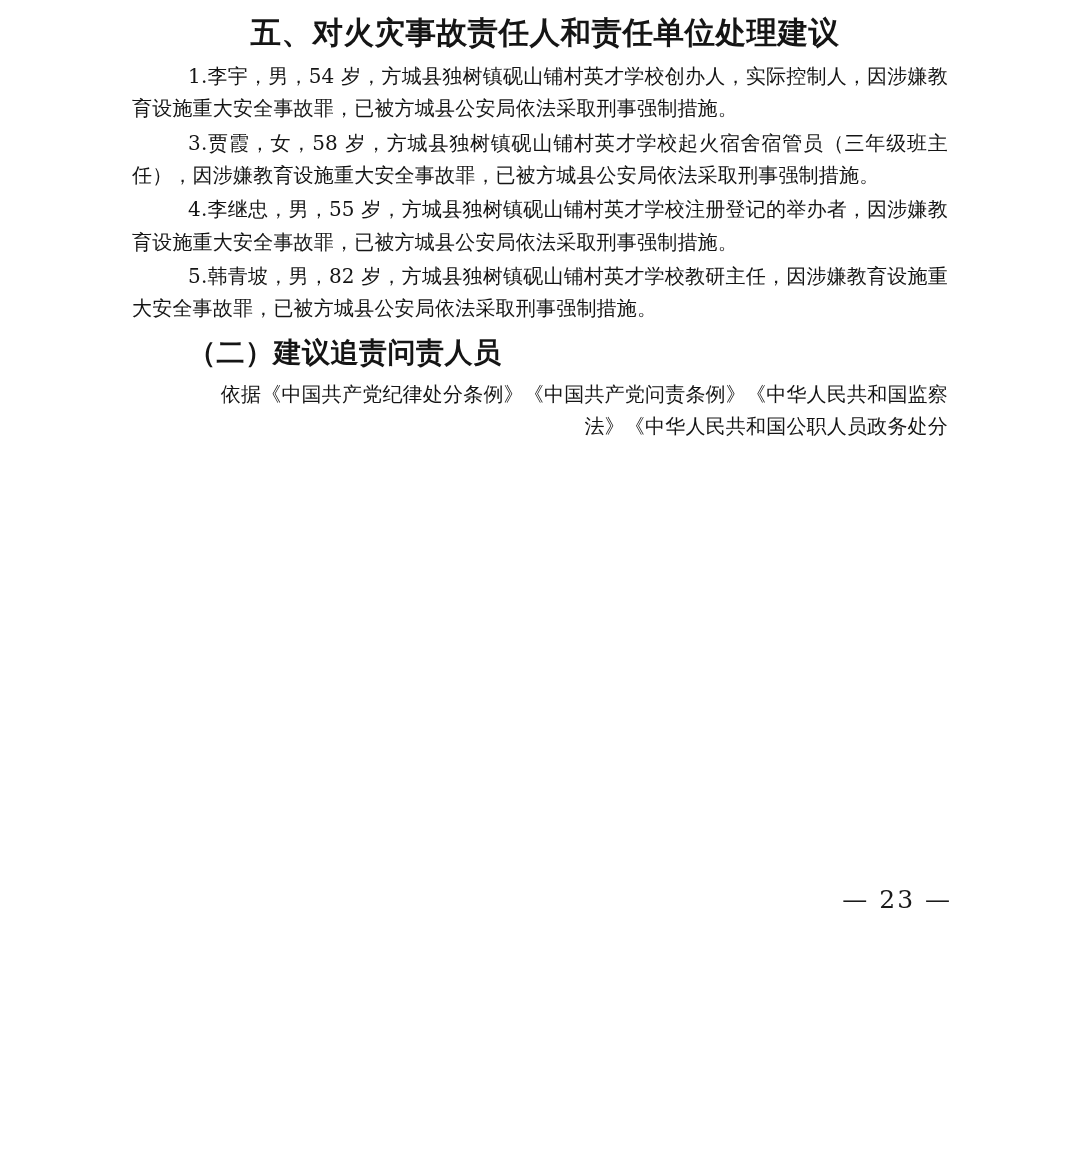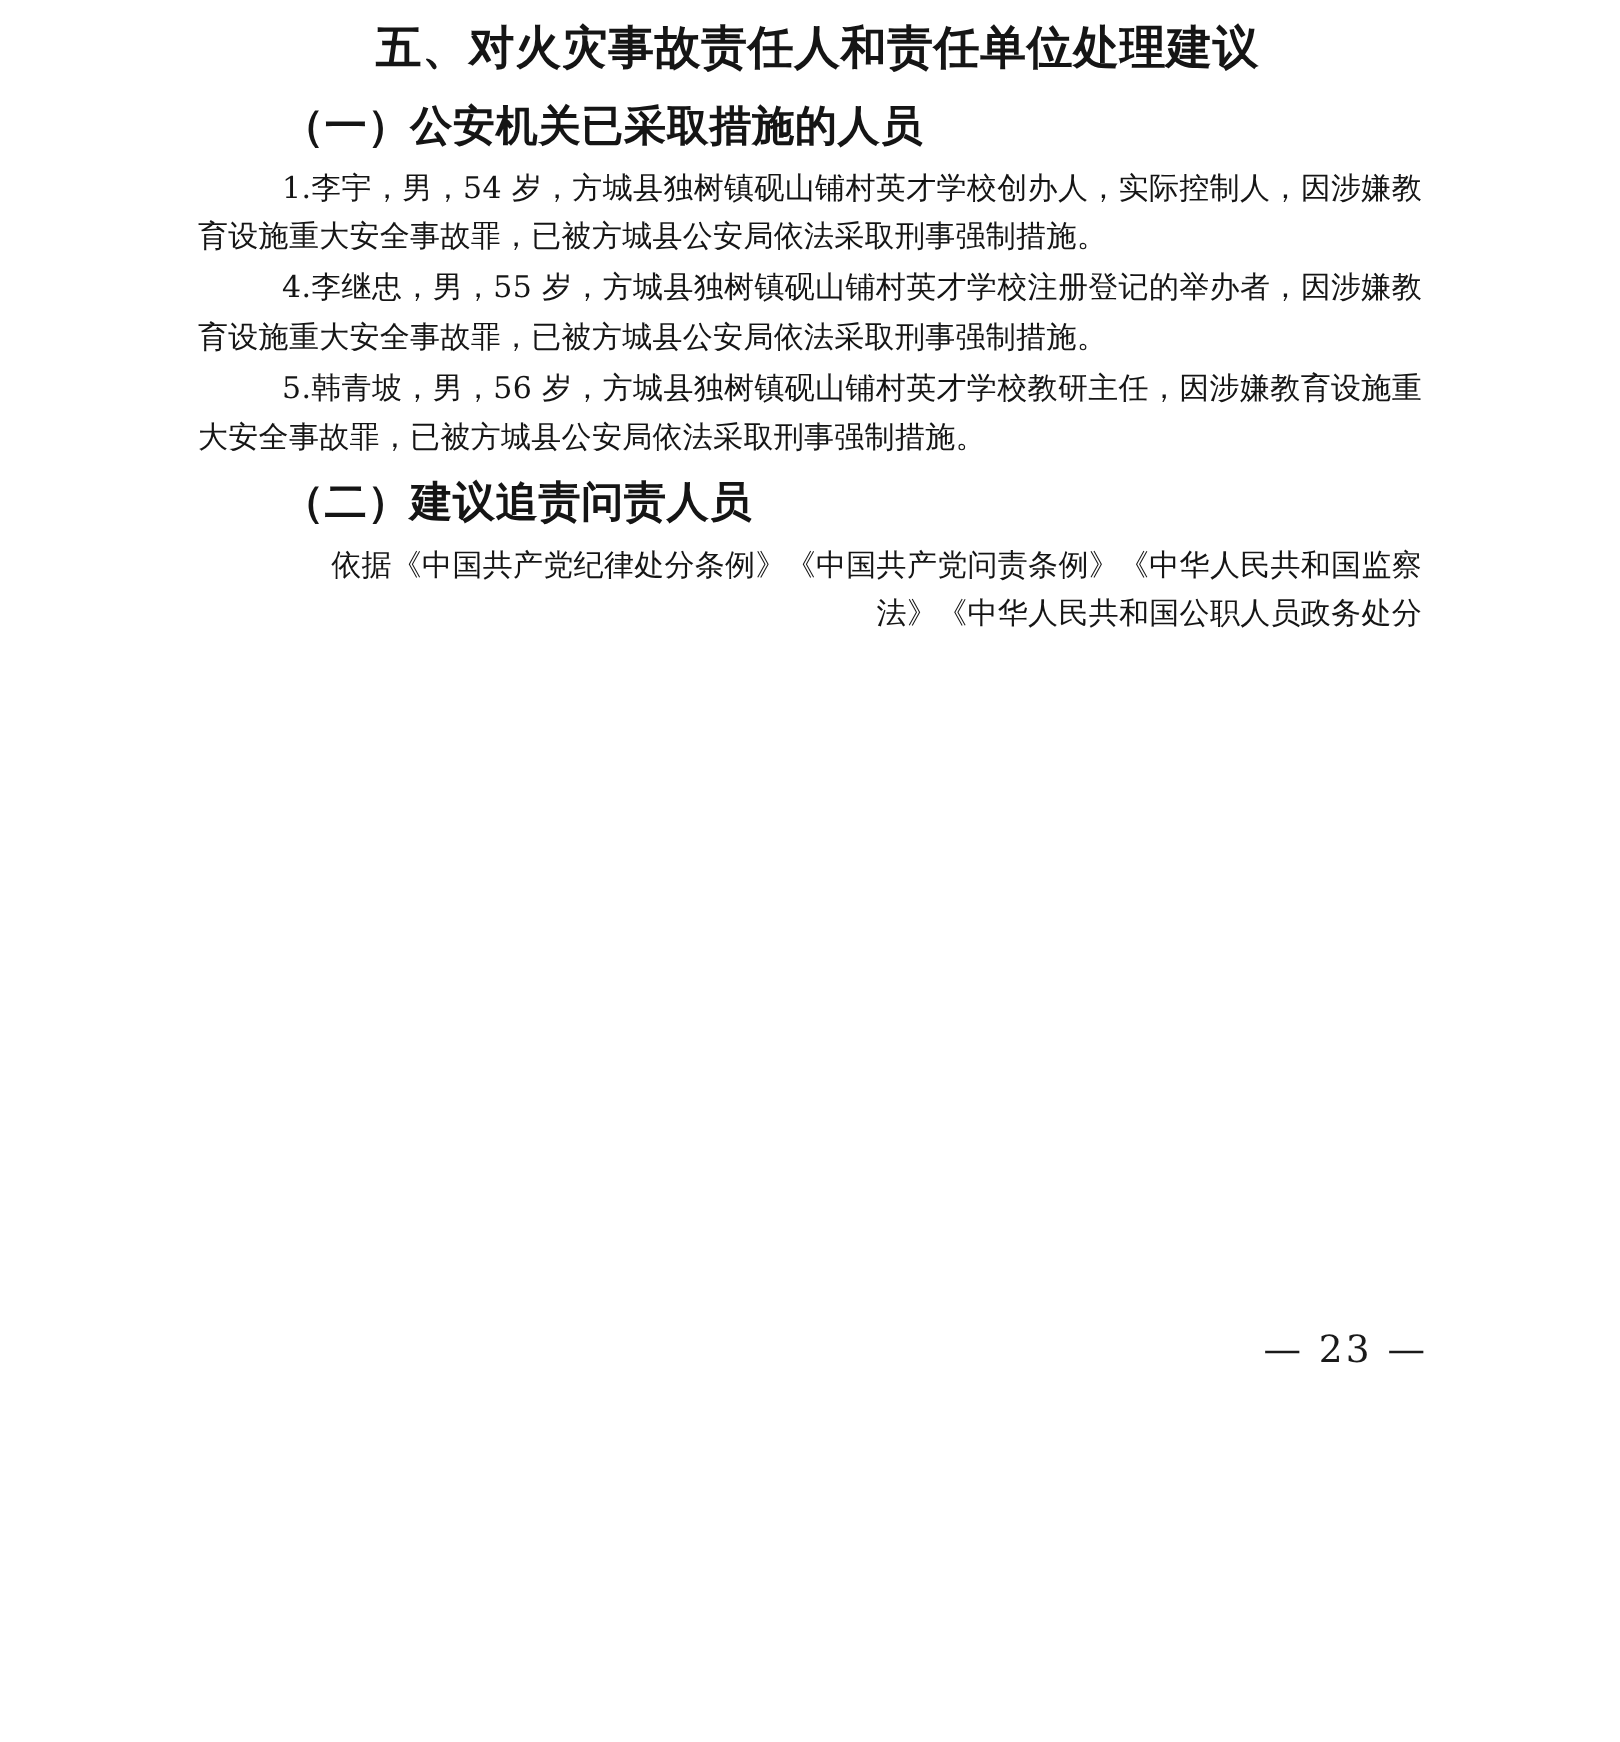--- a/index.html
+++ b/index.html
@@ -60,24 +60,24 @@
     color: #1a1a1a;
   }
 </style>
 </head>
 <body>
 
 <div class="page">
 
   <h1 class="h1">五、对火灾事故责任人和责任单位处理建议</h1>
 
-  <h2 class="h2">（一）公安机关已采取措施的人员</h2>
 
   <p class="body">1.李宇，男，54 岁，方城县独树镇砚山铺村英才学校创办人，实际控制人，因涉嫌教育设施重大安全事故罪，已被方城县公安局依法采取刑事强制措施。</p>
+  <p class="body">3.贾霞，女，58 岁，方城县独树镇砚山铺村英才学校起火宿舍宿管员（三年级班主任），因涉嫌教育设施重大安全事故罪，已被方城县公安局依法采取刑事强制措施。</p>
   <p class="body">4.李继忠，男，55 岁，方城县独树镇砚山铺村英才学校注册登记的举办者，因涉嫌教育设施重大安全事故罪，已被方城县公安局依法采取刑事强制措施。</p>
-  <p class="body">5.韩青坡，男，56 岁，方城县独树镇砚山铺村英才学校教研主任，因涉嫌教育设施重大安全事故罪，已被方城县公安局依法采取刑事强制措施。</p>
+  <p class="body">5.韩青坡，男，82 岁，方城县独树镇砚山铺村英才学校教研主任，因涉嫌教育设施重大安全事故罪，已被方城县公安局依法采取刑事强制措施。</p>
 
   <h2 class="h2">（二）建议追责问责人员</h2>
 
   <p class="body nojust">依据《中国共产党纪律处分条例》《中国共产党问责条例》《中华人民共和国监察法》《中华人民共和国公职人员政务处分</p>
 
   <div class="pagenum">— 23 —</div>
 </div>
 
 </body></html>

